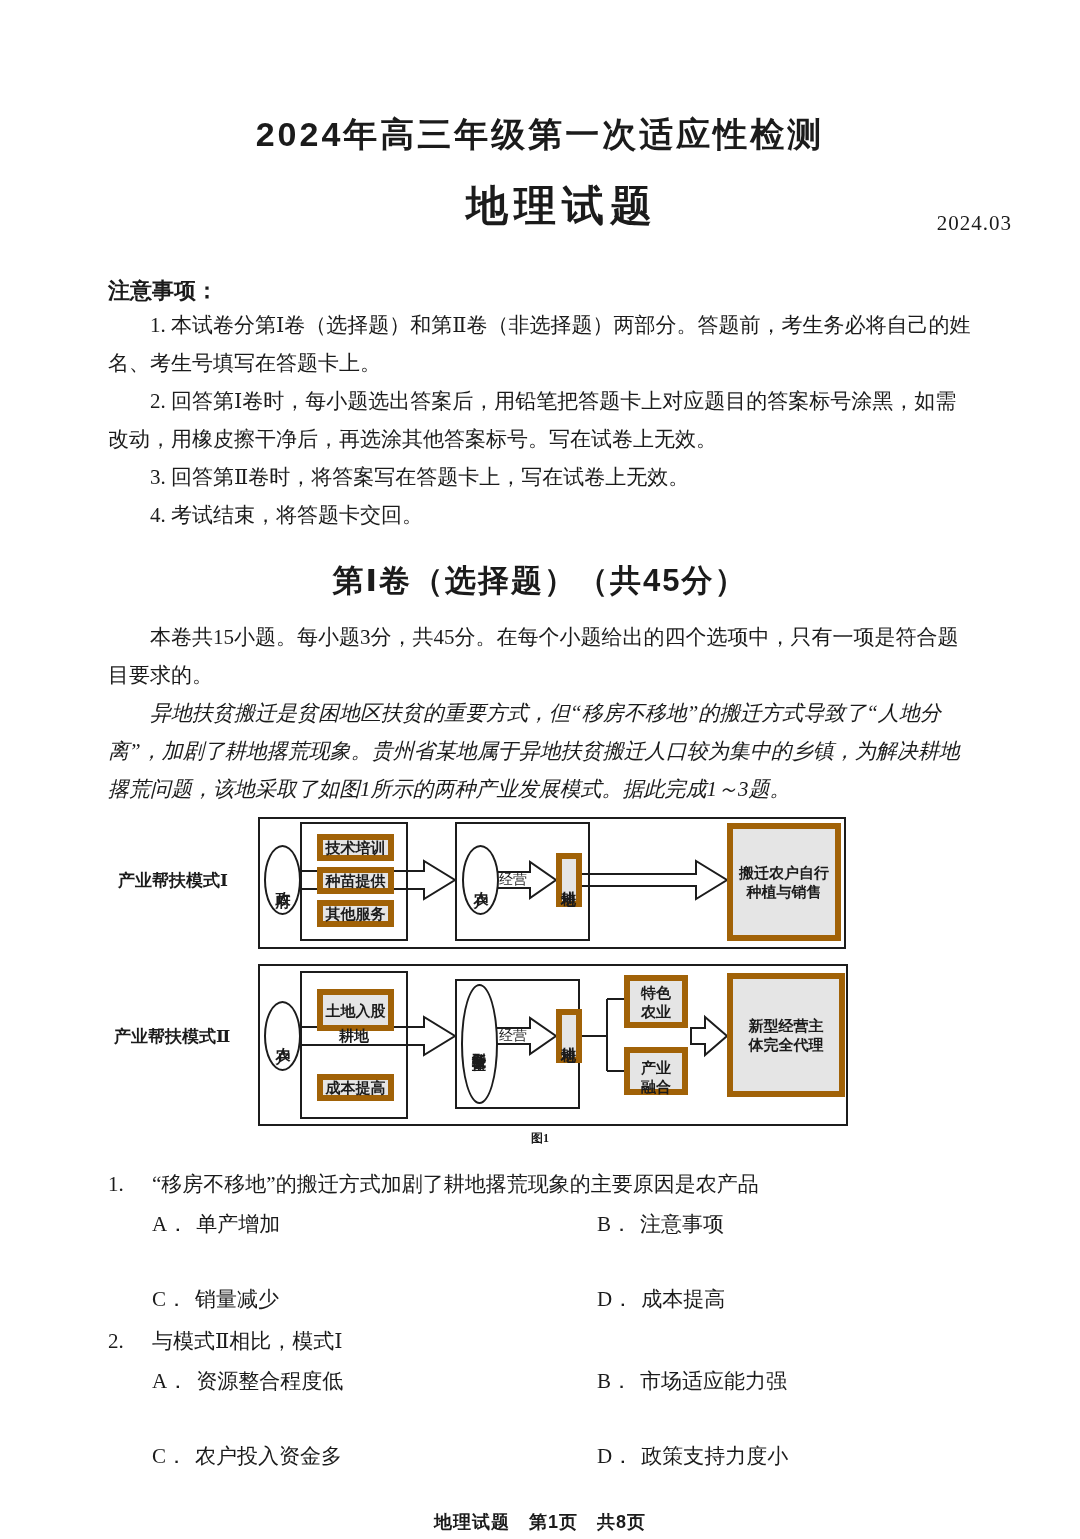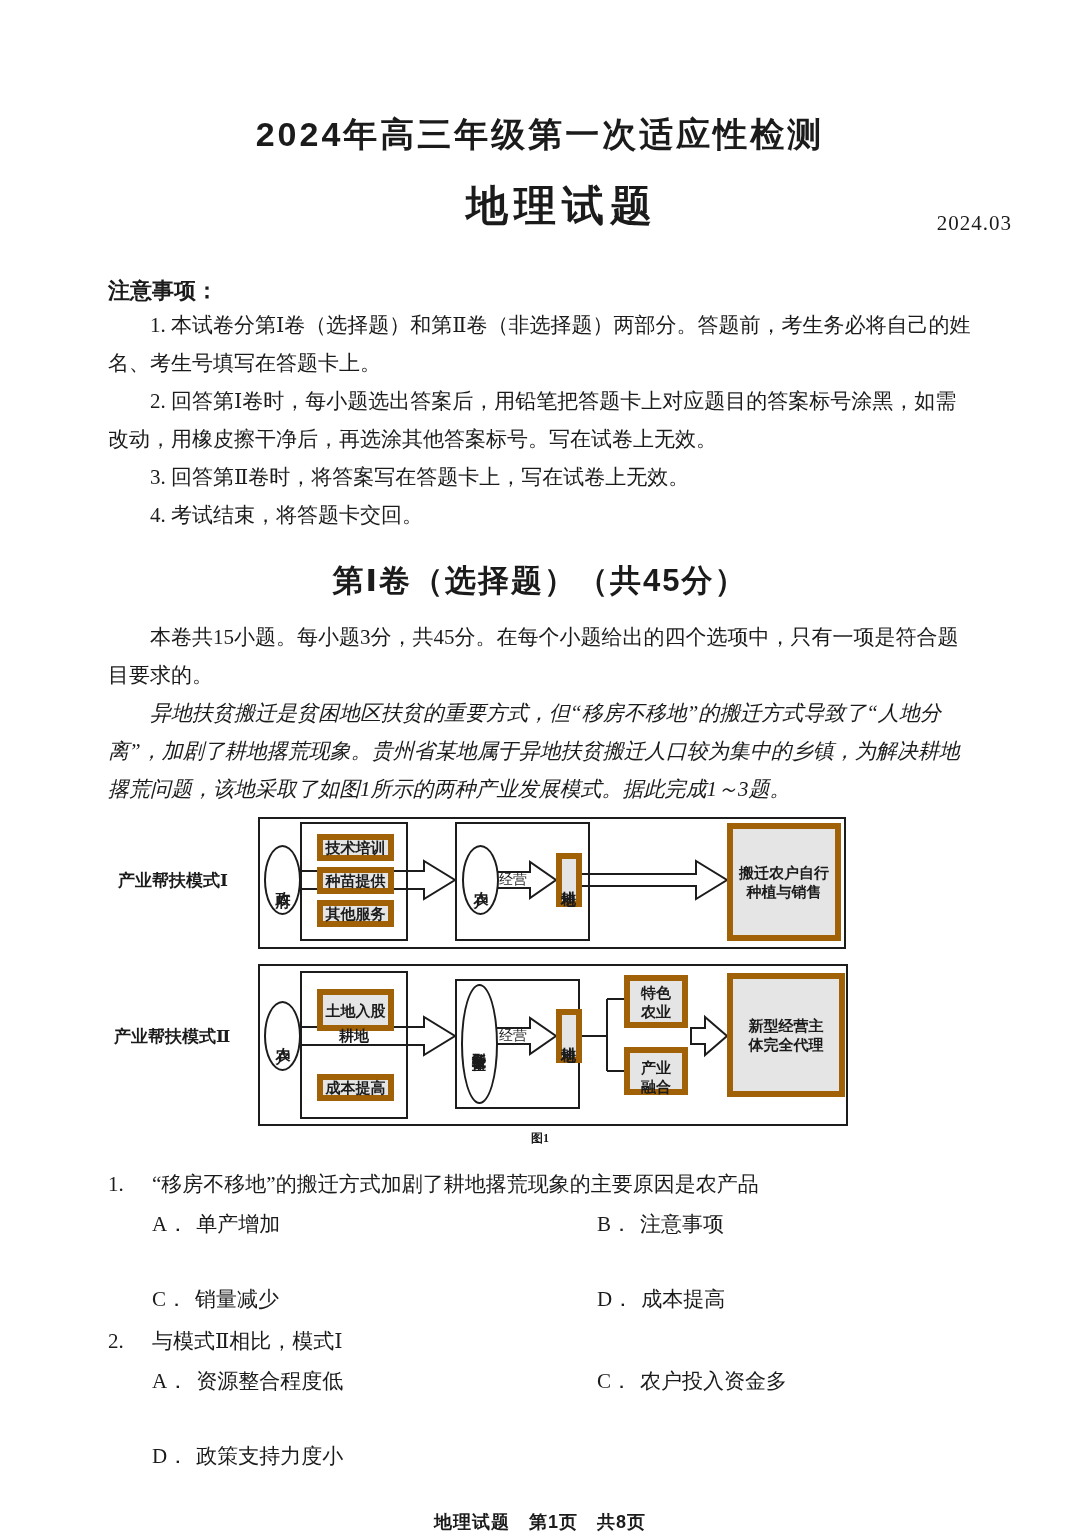--- a/index.html
+++ b/index.html
@@ -190,20 +190,21 @@
       </div>
     </div>
 
     <div class="question">
       <div class="q-stem">
         <span class="q-num">2.</span>
         <span>与模式Ⅱ相比，模式Ⅰ</span>
       </div>
       <div class="q-options">
         <div><span class="opt-label">A．</span><span>资源整合程度低</span></div>
+        <div><span class="opt-label">B．</span><span>市场适应能力强</span></div>
         <div><span class="opt-label">C．</span><span>农户投入资金多</span></div>
         <div><span class="opt-label">D．</span><span>政策支持力度小</span></div>
       </div>
     </div>
 
     <div class="footer">地理试题　第1页　共8页</div>
   </div>
 </div>
 
 </body></html>

